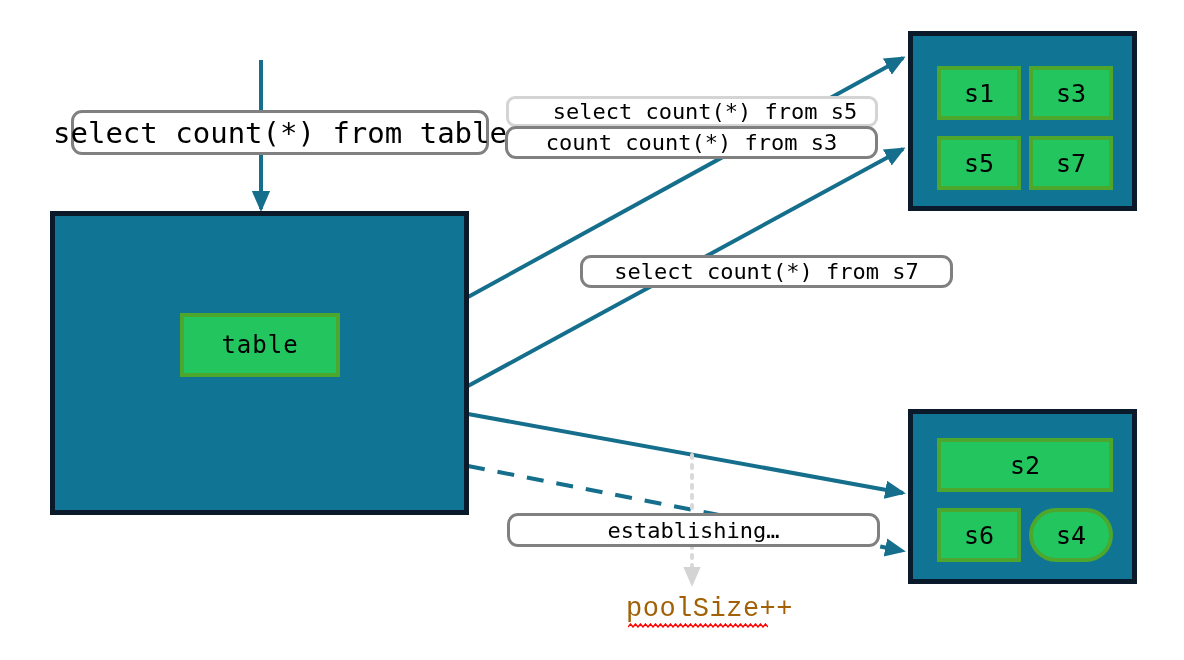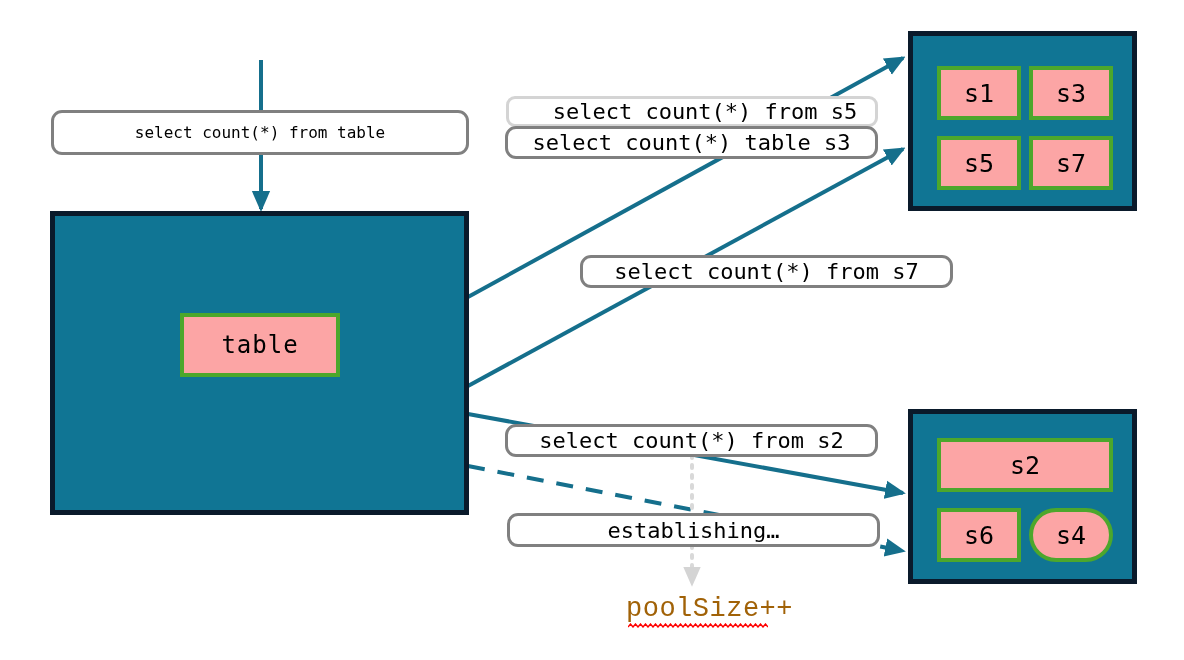--- a/index.html
+++ b/index.html
@@ -35,21 +35,21 @@
     position: absolute;
     left: 0; top: 0; right: 0; bottom: 0;
     background: #107594;
     border: 5px solid #0a1a2b;
     box-sizing: border-box;
   }
 
   
   .node {
     position: absolute;
-    background: #fca5a5;
+    background: #22c55e;
     border: 4px solid #4ca72c;
     box-sizing: border-box;
     display: flex;
     align-items: center;
     justify-content: center;
     color: #000000;
     font-family: "DejaVu Sans Mono", "Liberation Mono", monospace;
   }
   .node-small { font-size: 25px; }
   .node-table {
@@ -70,21 +70,21 @@
     color: #000000;
     font-family: "DejaVu Sans Mono", "Liberation Mono", monospace;
     font-size: 22px;
     white-space: nowrap;
   }
   .label-box.faint {
     border-color: #d4d4d4;
     border-radius: 9px;
     padding-left: 26px;
   }
-  .label-box.big { font-size: 16px; }
+  .label-box.big { font-size: 29px; margin-left: 20px; }
 
   
   .annot {
     position: absolute;
     color: #a16207;
     font-family: Liberation Mono, monospace;
     font-size: 27px;
     white-space: nowrap;
     letter-spacing: 0.5px;
   }
@@ -163,30 +163,27 @@
     <div class="node node-small" style="left:121px; top:99px; width:84px; height:54px;border-radius:27px;">
       <span>s4</span>
     </div>
   </div>
 
   <div class="label-box faint" style="left:506px; top:96px; width:372px; height:31px;">
     <span>select count(*) from s5</span>
   </div>
 
   <div class="label-box" style="left:505px; top:126px; width:373px; height:33px;">
-    <span>select count(*) table s3</span>
+    <span>count count(*) from s3</span>
   </div>
 
   <div class="label-box" style="left:580px; top:255px; width:373px; height:33px;">
     <span>select count(*) from s7</span>
   </div>
 
-  <div class="label-box" style="left:505px; top:424px; width:373px; height:33px;">
-    <span>select count(*) from s2</span>
-  </div>
 
   <div class="label-box" style="left:507px; top:513px; width:373px; height:34px;">
     <span>establishing…</span>
   </div>
 
   <div class="annot" style="left:626px; top:594px;">
     <span>poolSize++</span>
     <svg class="squiggle" viewBox="0 0 140 5" preserveAspectRatio="none" xmlns="http://www.w3.org/2000/svg">
       <path d="M0 4 L2.5 1 L5 4 L7.5 1 L10 4 L12.5 1 L15 4 L17.5 1 L20 4
                L22.5 1 L25 4 L27.5 1 L30 4 L32.5 1 L35 4 L37.5 1 L40 4

